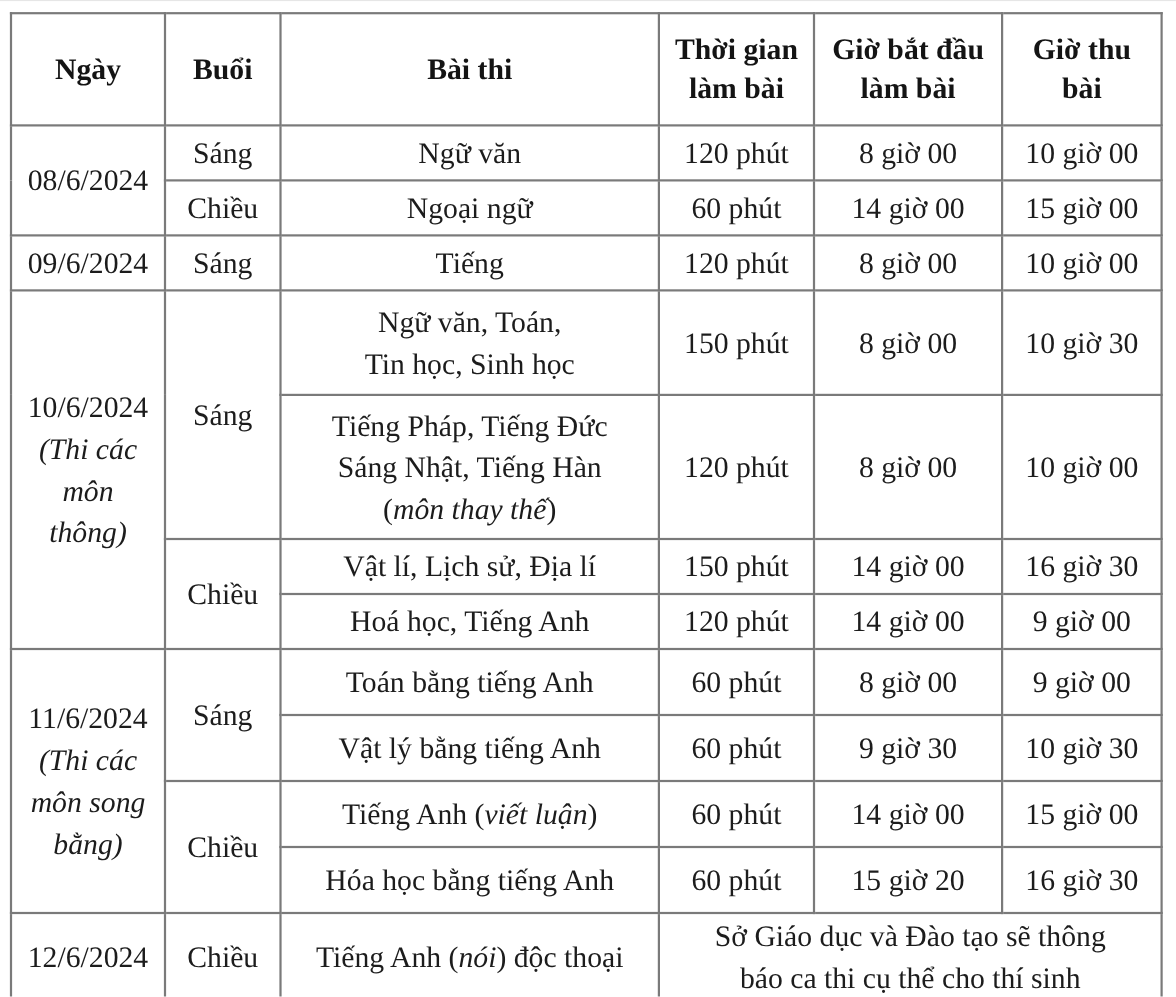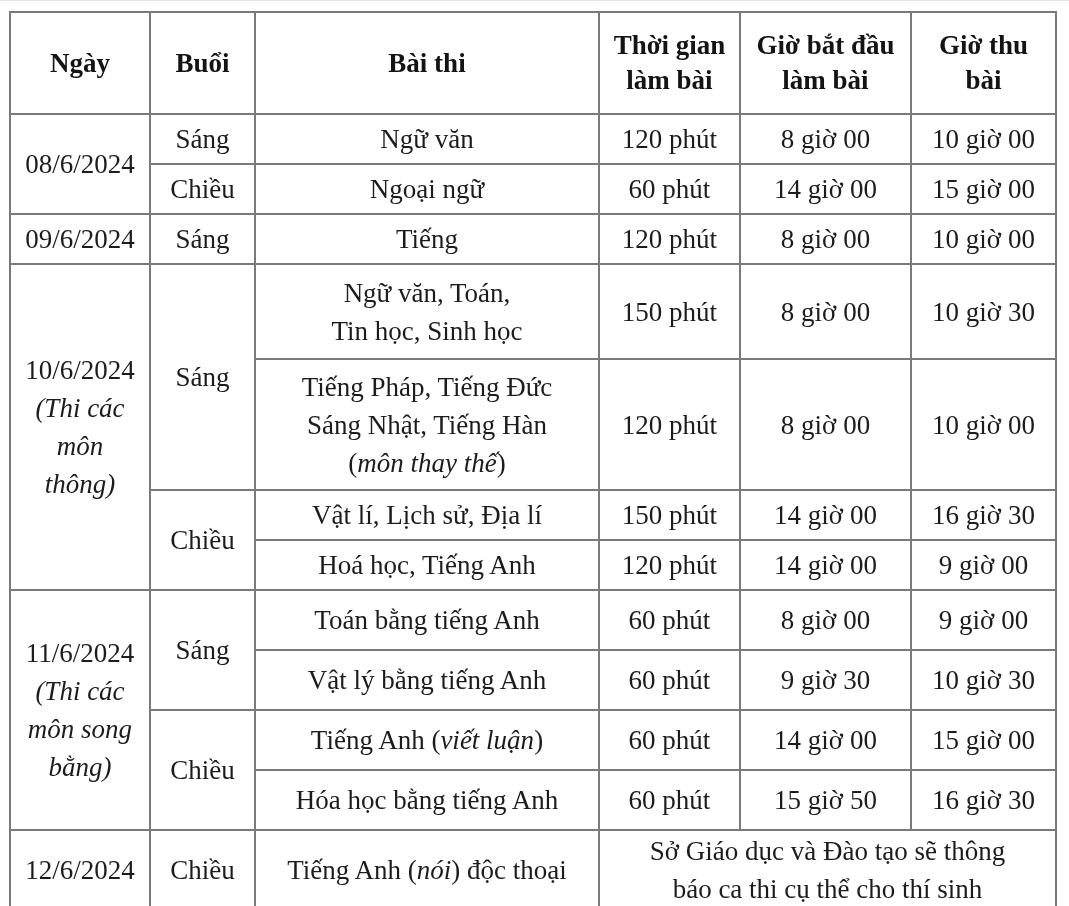--- a/index.html
+++ b/index.html
@@ -188,21 +188,21 @@
       <td>
         <span>Tiếng Anh (</span><span class="it">viết luận</span><span>)</span>
       </td>
       <td>60 phút</td>
       <td>14 giờ 00</td>
       <td>15 giờ 00</td>
     </tr>
     <tr class="h-55">
       <td>Hóa học bằng tiếng Anh</td>
       <td>60 phút</td>
-      <td>15 giờ 50</td>
+      <td>15 giờ 20</td>
       <td>16 giờ 30</td>
     </tr>
 
     <tr class="h-last">
       <td class="date">12/6/2024</td>
       <td>Chiều</td>
       <td>
         <span>Tiếng Anh (</span><span class="it">nói</span><span>) độc thoại</span>
       </td>
       <td colspan="3" class="note-cell">

